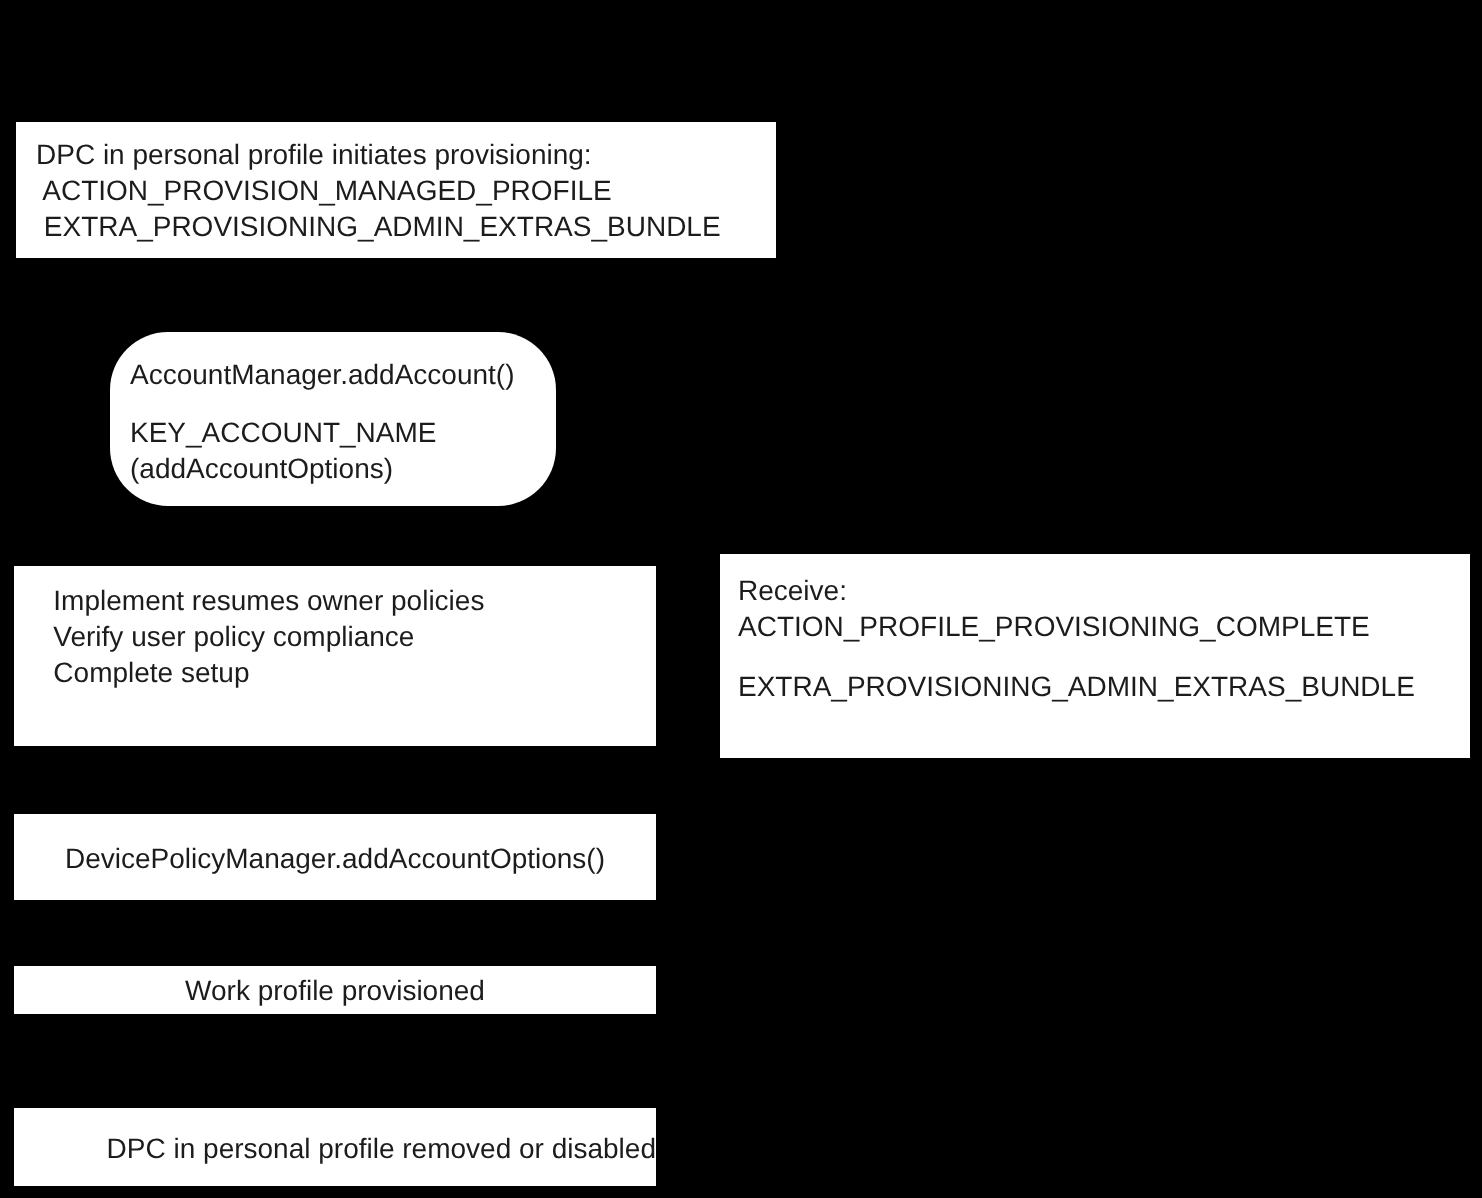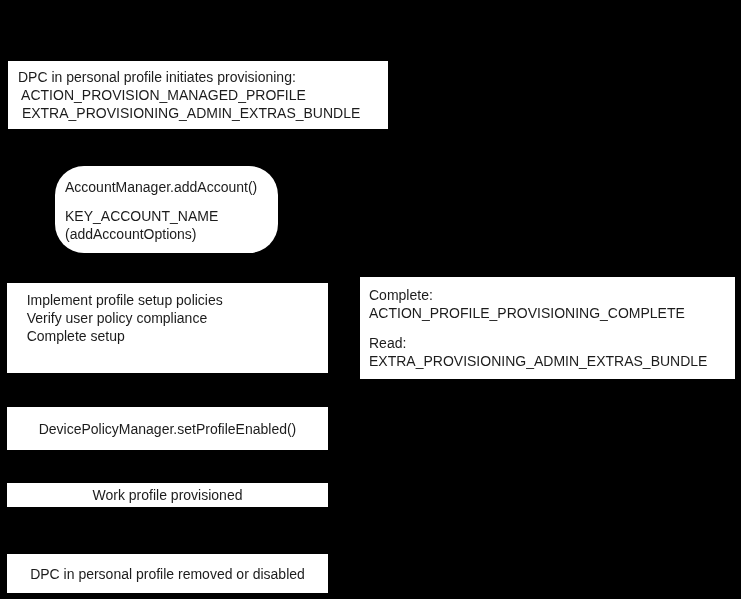--- a/index.html
+++ b/index.html
@@ -36,21 +36,21 @@
     justify-content:center;
     text-align:center;
   }
   
   #b-initiate       {left:8px;   top:61px;  width:380px; height:68px;  padding:7px 10px;}
   #b-add-account    {left:55px;  top:166px; width:223px; height:87px;  padding:12px 10px;border-radius:29px;}
   #b-resume         {left:7px;   top:283px; width:321px; height:90px;  padding:8px 8px;}
   #b-receive        {left:360px; top:277px; width:375px; height:102px; padding:9px 9px;}
   #b-set-enabled    {left:7px;   top:407px; width:321px; height:43px;}
   #b-provisioned    {left:7px;   top:483px; width:321px; height:24px;}
-  #b-removed        {left:7px;   top:554px; width:321px; height:39px;}
+  #b-removed        {left:7px;   top:554px; width:321px; height:39px;justify-content:flex-end;}
 </style>
 </head>
 <body>
 
 <div class="stage">
 
   <div class="box" id="b-initiate">
     <div class="ln">DPC in personal profile initiates provisioning:</div>
     <div class="ln"> ACTION_PROVISION_MANAGED_PROFILE</div>
     <div class="ln"> EXTRA_PROVISIONING_ADMIN_EXTRAS_BUNDLE</div>
@@ -60,38 +60,37 @@
     <div class="para">
       <div class="ln">AccountManager.addAccount()</div>
     </div>
     <div class="para para-gap-sm">
       <div class="ln">KEY_ACCOUNT_NAME</div>
       <div class="ln">(addAccountOptions)</div>
     </div>
   </div>
 
   <div class="box" id="b-resume">
-    <div class="ln">   Implement profile setup policies</div>
+    <div class="ln">   Implement resumes owner policies</div>
     <div class="ln">   Verify user policy compliance</div>
     <div class="ln">   Complete setup</div>
   </div>
 
   <div class="box" id="b-receive">
     <div class="para">
-      <div class="ln">Complete:</div>
+      <div class="ln">Receive:</div>
       <div class="ln">ACTION_PROFILE_PROVISIONING_COMPLETE</div>
     </div>
     <div class="para para-gap-md">
-      <div class="ln">Read:</div>
       <div class="ln">EXTRA_PROVISIONING_ADMIN_EXTRAS_BUNDLE</div>
     </div>
   </div>
 
   <div class="box centered" id="b-set-enabled">
-    <div class="ln">DevicePolicyManager.setProfileEnabled()</div>
+    <div class="ln">DevicePolicyManager.addAccountOptions()</div>
   </div>
 
   <div class="box centered" id="b-provisioned">
     <div class="ln">Work profile provisioned</div>
   </div>
 
   <div class="box centered" id="b-removed">
     <div class="ln">DPC in personal profile removed or disabled</div>
   </div>
 

